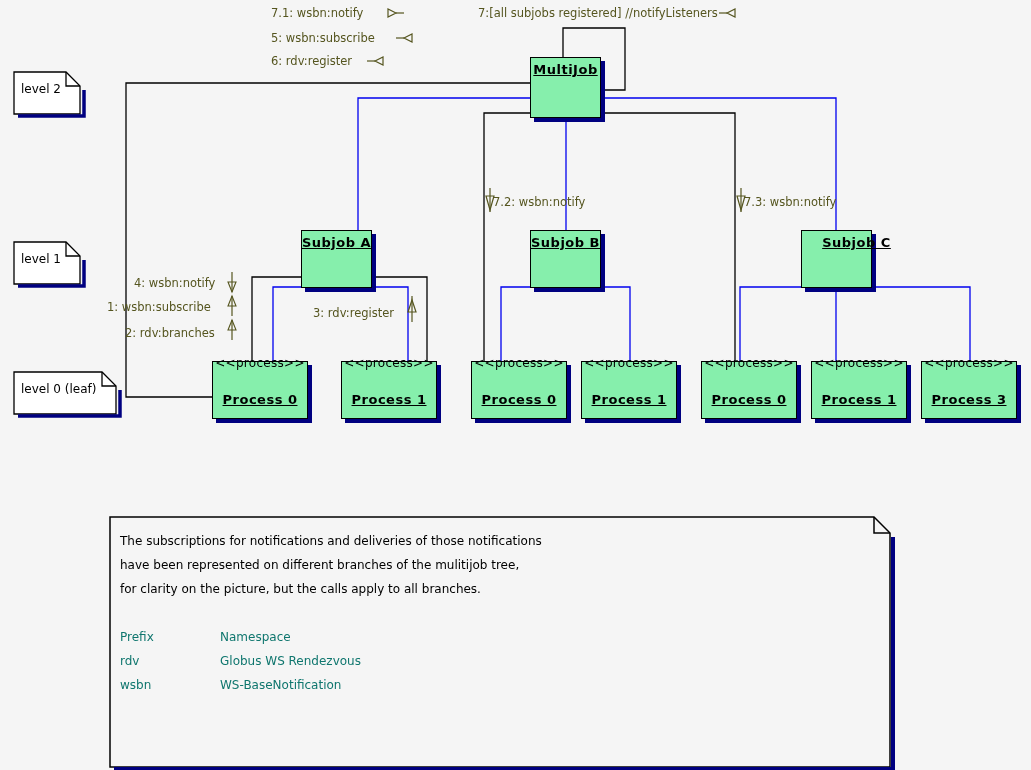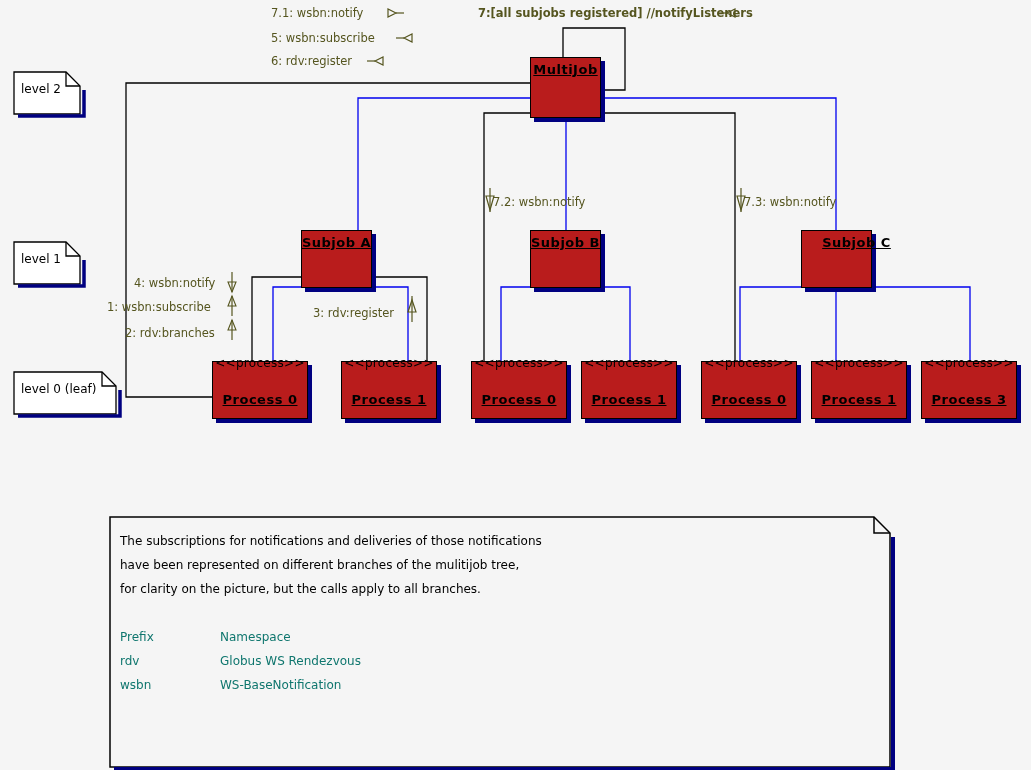--- a/index.html
+++ b/index.html
@@ -25,21 +25,21 @@
     position: absolute;
     left: 0; top: 0;
     width: 1031px;
     height: 770px;
     pointer-events: none;
   }
 
   
   .node {
     position: absolute;
-    background: #b91c1c;
+    background: #86efac;
     border: 1.5px solid #000000;
     box-sizing: border-box;
     box-shadow: 4px 4px 0 0 #000080;
     z-index: 5;
   }
   .node .title {
     font-weight: bold;
     font-size: 13px;
     color: #000000;
     text-decoration: underline;
@@ -255,21 +255,21 @@
       <path d="M 4 4 L 92 4 L 106 18 L 106 46 L 4 46 Z" fill="#ffffff" stroke="#000000" stroke-width="1.3"></path>
       <path d="M 92 4 L 92 18 L 106 18" fill="none" stroke="#000000" stroke-width="1.3"></path>
       <path d="M 8 48 L 110 48 L 110 22" fill="none" stroke="#000080" stroke-width="3.5"></path>
     </svg>
     <div class="note-text">level 0 (leaf)</div>
   </div>
 
   <div class="edge-label olive" style="left:271px; top:6px;">7.1: wsbn:notify</div>
   <div class="edge-label olive" style="left:271px; top:31px;">5: wsbn:subscribe</div>
   <div class="edge-label olive" style="left:271px; top:54px;">6: rdv:register</div>
-  <div class="edge-label olive" style="left:478px; top:6px;font-weight:bold;">7:[all subjobs registered] //notifyListeners</div>
+  <div class="edge-label olive" style="left:478px; top:6px;">7:[all subjobs registered] //notifyListeners</div>
 
   <div class="edge-label olive" style="left:134px; top:276px;">4: wsbn:notify</div>
   <div class="edge-label olive" style="left:107px; top:300px;">1: wsbn:subscribe</div>
   <div class="edge-label olive" style="left:125px; top:326px;">2: rdv:branches</div>
 
   <div class="edge-label olive" style="left:313px; top:306px;">3: rdv:register</div>
   <div class="edge-label olive" style="left:493px; top:195px;">7.2: wsbn:notify</div>
   <div class="edge-label olive" style="left:744px; top:195px;">7.3: wsbn:notify</div>
 
   <div class="node classifier" style="left:530px; top:57px; width:71px; height:61px;">

